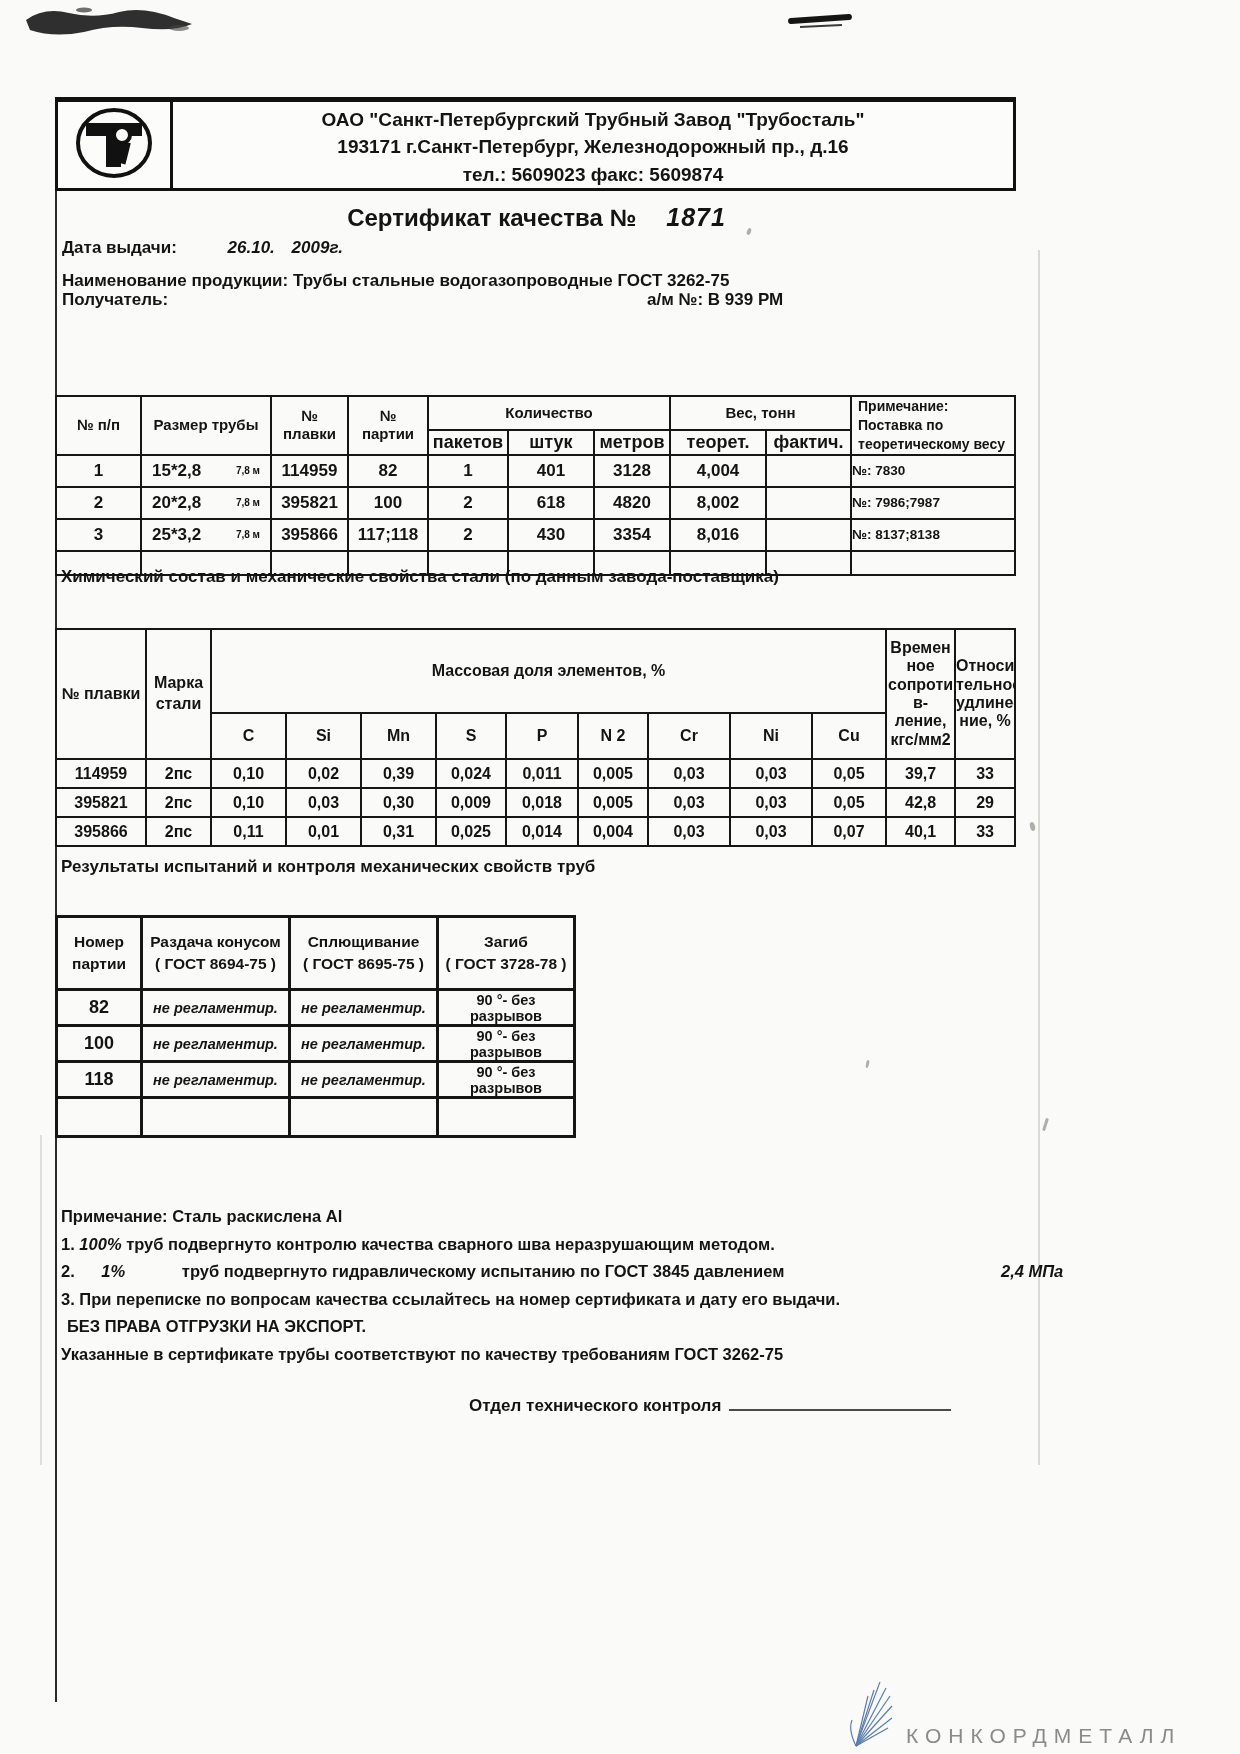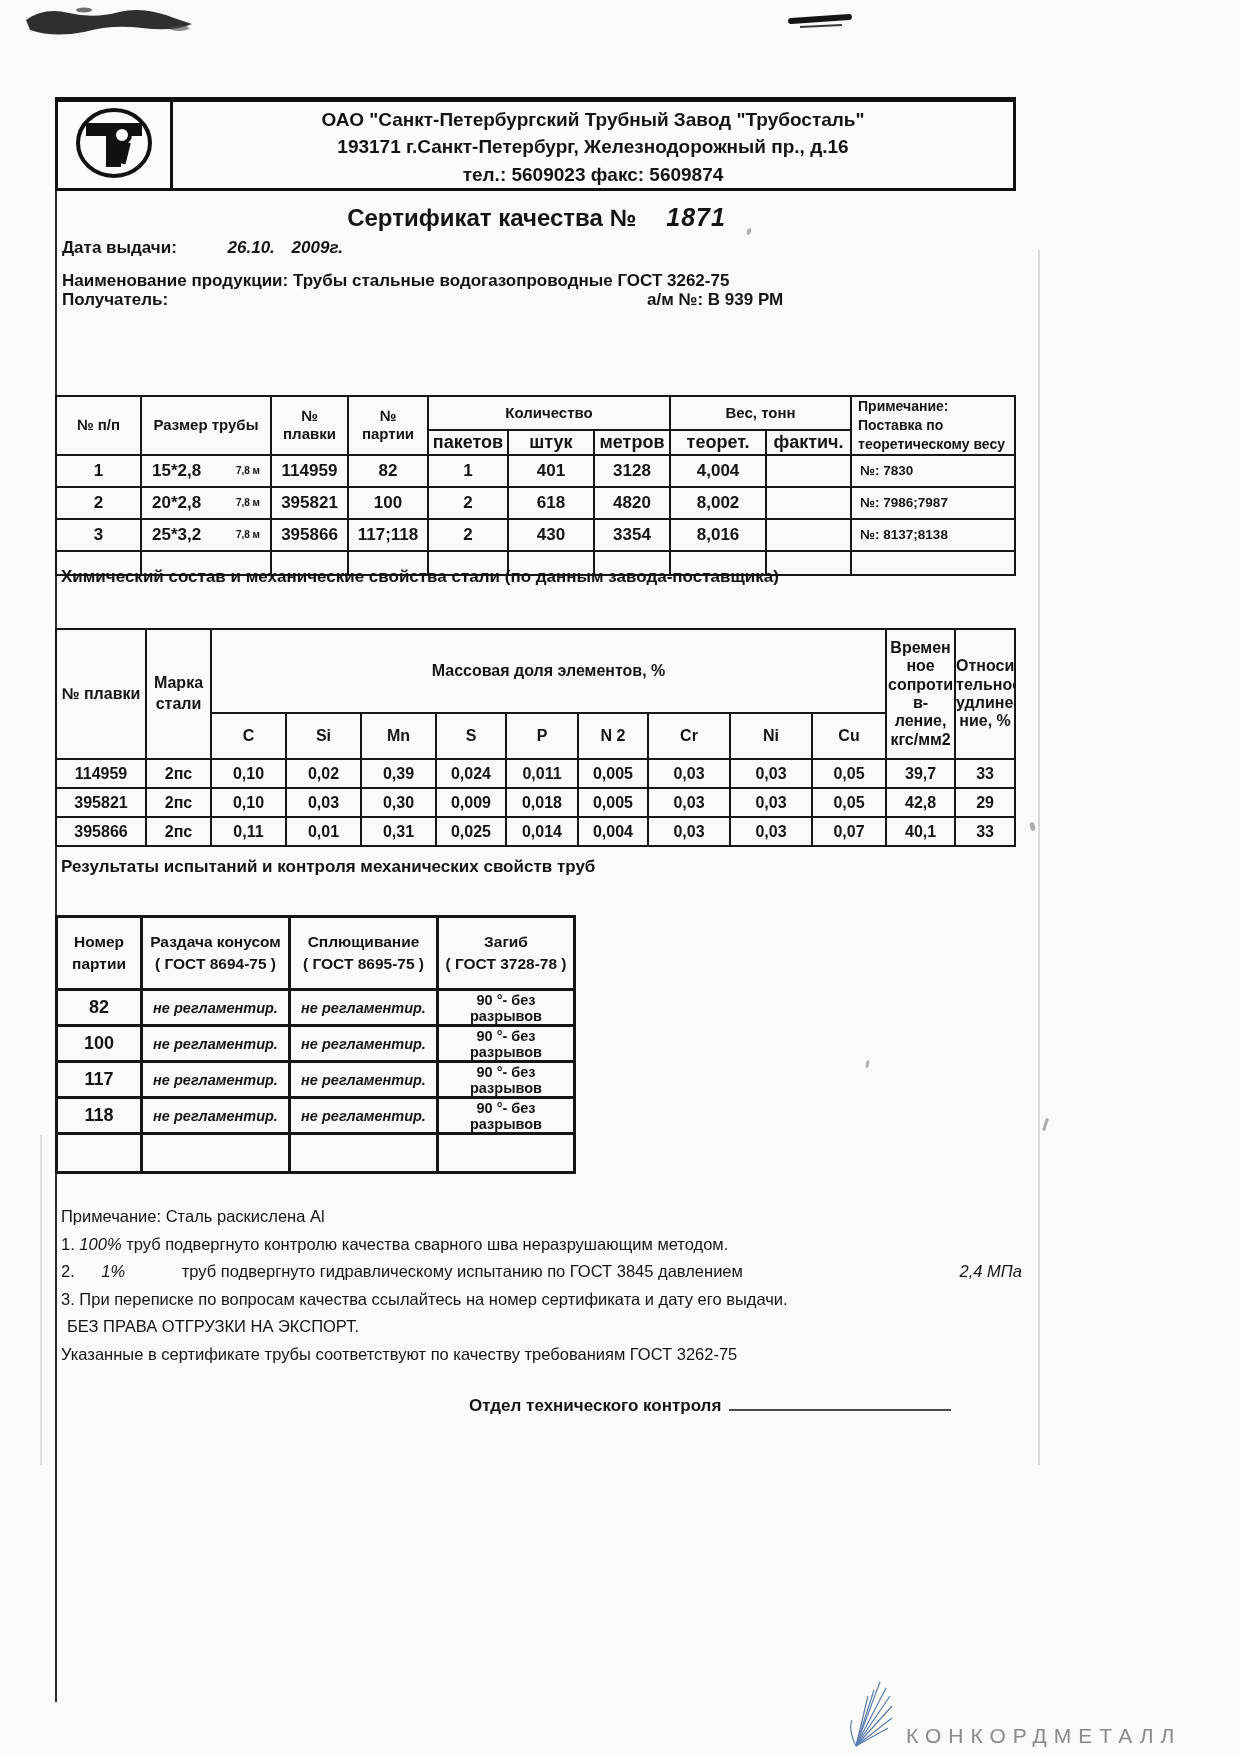--- a/index.html
+++ b/index.html
@@ -27,21 +27,21 @@
   table{border-collapse:collapse;table-layout:fixed;font-weight:bold;background:transparent;}
   th,td{border:2px solid #161616;text-align:center;vertical-align:middle;padding:0;overflow:hidden;}
   .prewrap{white-space:pre-line;}
 
   .t1{position:absolute;top:298px;left:-2px;width:961px;}
   .t1 th{font-size:15px;line-height:1.2;}
   .t1 .h1 th{height:31px;}
   .t1 .h2 th{height:22px;font-size:18px;}
   .t1 td{height:30px;font-size:17px;}
   .t1 .note-h{text-align:left;padding-left:6px;font-size:14px;line-height:1.35;}
-  .t1 .note-c{text-align:left;padding-left:8px;font-size:13.5px;}
+  .t1 .note-c{text-align:left;padding-left:0;font-size:13.5px;}
   .t1 .size-c{display:flex;justify-content:space-between;align-items:center;padding:0 10px;border:none;height:30px;}
   .t1 .size-len{font-size:10px;}
   .t1 .empty-r td{height:22px;}
 
   .sec-label{position:absolute;left:4px;font-weight:bold;font-size:17px;white-space:nowrap;}
   .chem-label{top:470px;}
   .tests-label{top:760px;}
 
   .t2{position:absolute;top:531px;left:-2px;width:961px;}
   .t2 .h1 th{height:82px;font-size:16px;}
@@ -51,21 +51,21 @@
   .t2 .grade-h{font-size:15px;line-height:1.3;}
 
   .t3{position:absolute;top:818px;left:-2px;width:518px;}
   .t3 th,.t3 td{border-width:3px;}
   .t3 th{height:70px;font-size:15.5px;line-height:1.45;}
   .t3 td{height:33px;font-size:14.5px;}
   .t3 .batch-c{font-size:18px;}
   .t3 .ital{font-style:italic;}
   .t3 .empty-r td{height:36px;}
 
-  .notes{position:absolute;top:1106px;left:4px;width:945px;font-weight:normal;font-size:16.5px;line-height:27.5px;white-space:nowrap;}
+  .notes{position:absolute;top:1106px;left:4px;width:945px;font-weight:bold;font-size:16.5px;line-height:27.5px;white-space:nowrap;}
   .notes .ital{font-style:italic;}
   .n2-pct{margin-left:22px;}
   .n2-txt{margin-left:52px;}
   .n2-press{margin-left:212px;text-align:right;}
   .no-export{padding-left:6px;}
 
   .qc-row{position:absolute;top:1298px;left:412px;font-weight:bold;font-size:17px;white-space:nowrap;}
   .qc-line{display:inline-block;width:222px;border-bottom:2px solid #4a4a4a;height:14px;margin-left:8px;}
 
   .watermark{position:absolute;left:846px;top:1680px;display:flex;align-items:flex-end;}
@@ -365,26 +365,20 @@
           <td class="ital">не регламентир.</td>
           <td>90 °- без разрывов</td>
         </tr>
         <tr>
           <td class="batch-c">100</td>
           <td class="ital">не регламентир.</td>
           <td class="ital">не регламентир.</td>
           <td>90 °- без разрывов</td>
         </tr>
         <tr>
-          <td class="batch-c">117</td>
-          <td class="ital">не регламентир.</td>
-          <td class="ital">не регламентир.</td>
-          <td>90 °- без разрывов</td>
-        </tr>
-        <tr>
           <td class="batch-c">118</td>
           <td class="ital">не регламентир.</td>
           <td class="ital">не регламентир.</td>
           <td>90 °- без разрывов</td>
         </tr>
         <tr class="empty-r">
           <td></td>
             <td></td>
             <td></td>
             <td></td>

